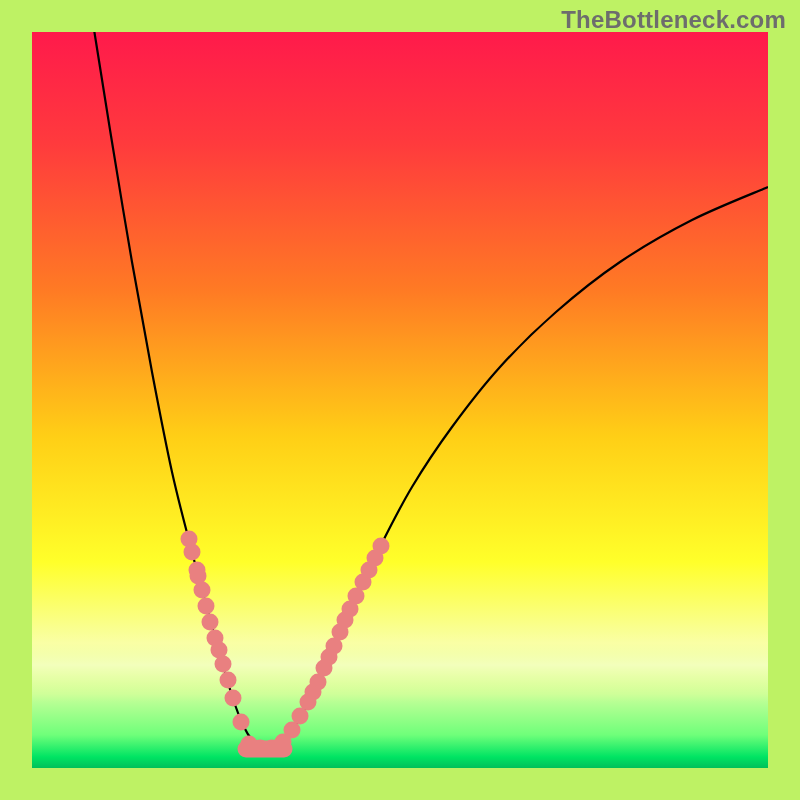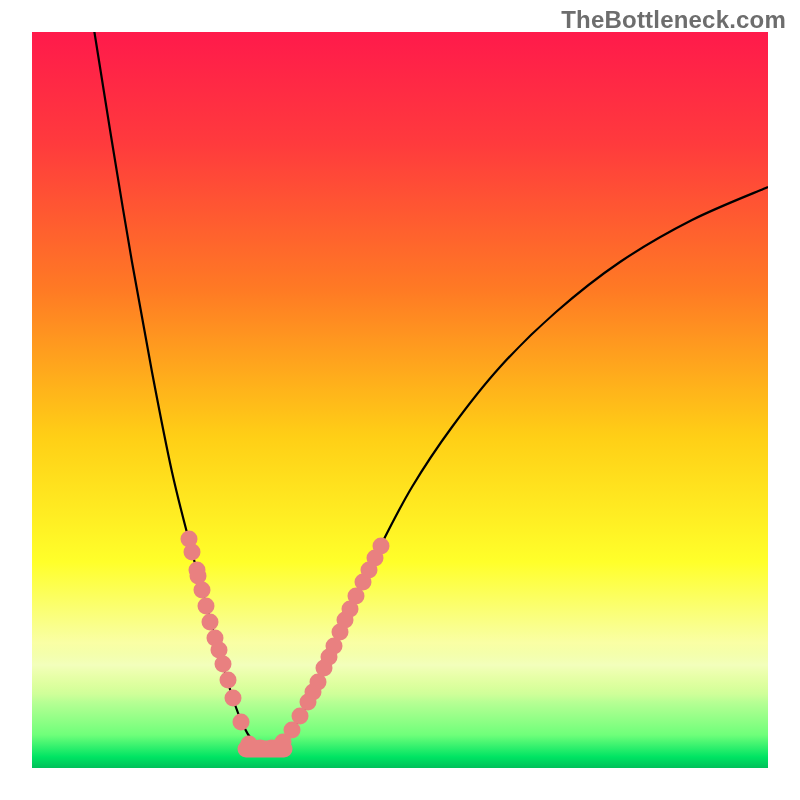--- a/index.html
+++ b/index.html
@@ -7,21 +7,21 @@
     padding: 0;
     width: 800px;
     height: 800px;
     overflow: hidden;
     background: #000;
     font-family: Arial, Helvetica, sans-serif;
   }
   .frame {
     position: absolute;
     inset: 0;
-    background: #ffffff;
+    background: #bef264;
   }
   .plot {
     position: absolute;
     left: 32px;
     top: 32px;
     width: 736px;
     height: 736px;
     overflow: hidden;
   }
   .watermark {

